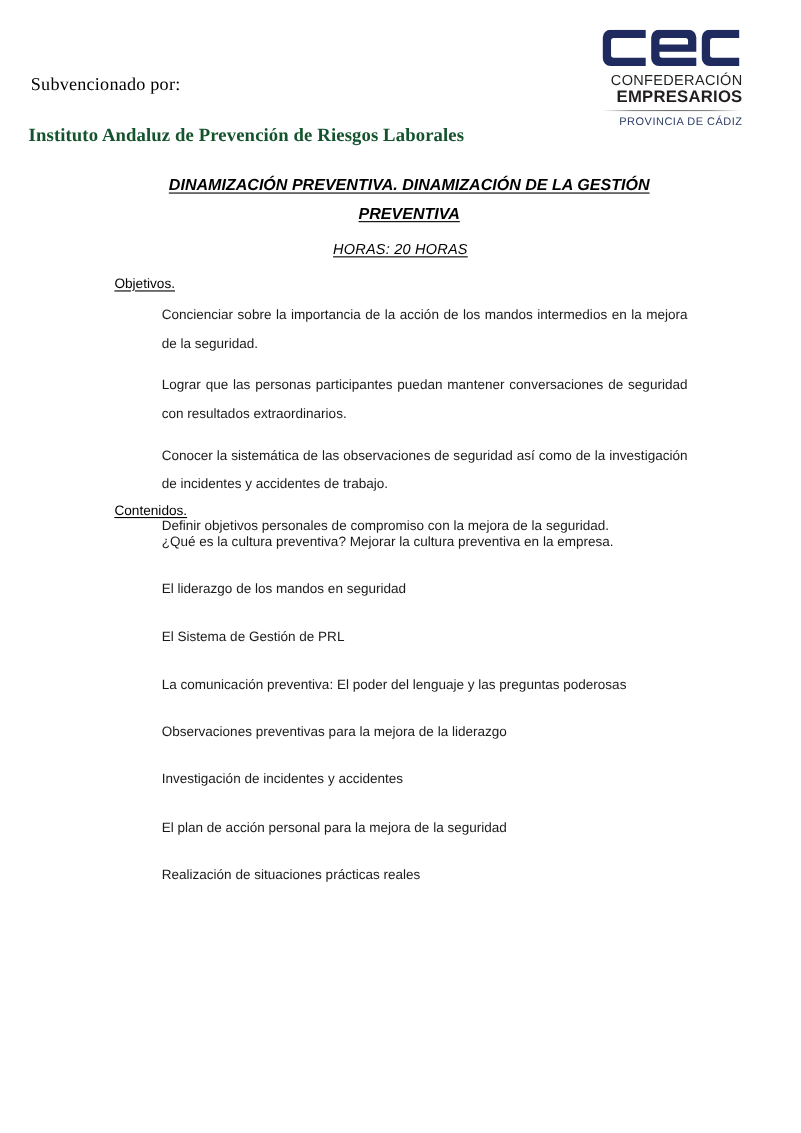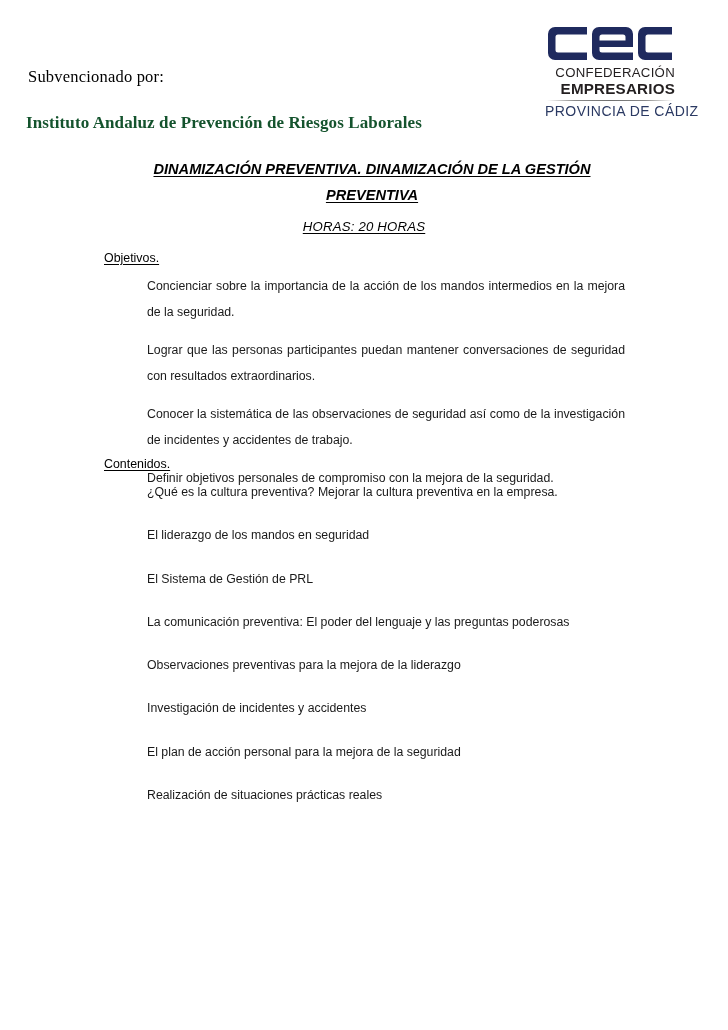--- a/index.html
+++ b/index.html
@@ -95,21 +95,21 @@
 
   .logo-rule {
     height: 1px;
     margin: 3px auto 4px auto;
     width: 126px;
     background: linear-gradient(to right, #ffffff 0%, #8a8a8a 22%, #6f6f6f 50%, #8a8a8a 78%, #ffffff 100%);
   }
 
   .logo-line3 {
     font-family: "Liberation Sans", sans-serif;
-    font-size: 14px;
+    font-size: 10px;
     font-weight: 400;
     letter-spacing: 0.45px;
     color: #2b3a63;
     line-height: 13px;
     white-space: nowrap;
   }
 
   
   .doc-title {
     position: absolute;

